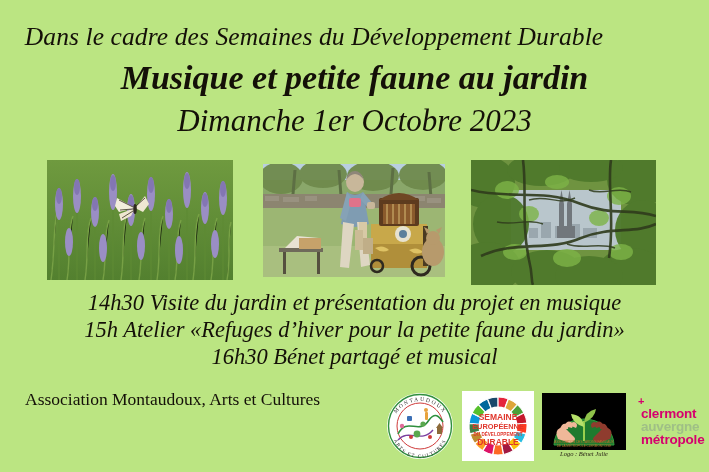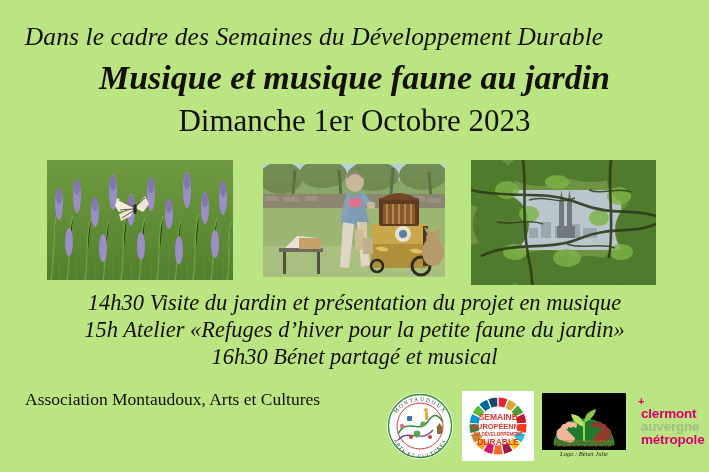--- a/index.html
+++ b/index.html
@@ -17,21 +17,21 @@
     position:absolute;left:0;top:22px;width:628px;text-align:center;
     font-style:italic;font-size:25.5px;letter-spacing:.1px;
     white-space:nowrap;
   }
   .title{
     position:absolute;left:0;top:59px;width:709px;text-align:center;
     font-style:italic;font-size:34px;font-weight:700;white-space:nowrap;
   }
   .subtitle{
     position:absolute;left:0;top:103px;width:709px;text-align:center;
-    font-size:31px;white-space:nowrap;
+    font-style:italic;font-size:31px;white-space:nowrap;
   }
 
   
   .photo{position:absolute;overflow:hidden;background:#6b8c4a;}
   #photo-1{left:47px;top:160px;width:186px;height:120px;}
   #photo-2{left:263px;top:164px;width:182px;height:113px;}
   #photo-3{left:471px;top:160px;width:185px;height:125px;}
   .photo svg{display:block;width:100%;height:100%;}
 
   
@@ -72,21 +72,21 @@
   #cl-clermont{top:11px;left:8px;color:#d6006e;}
   #cl-auvergne{top:24px;left:8px;color:#9fbf86;}
   #cl-metropole{top:37px;left:8px;color:#d6006e;}
 </style>
 </head>
 <body style="background: rgb(187, 229, 130); color: rgb(20, 16, 8);">
 
 <div class="poster">
 
   <div class="kicker">Dans le cadre des Semaines du Développement Durable</div>
-  <div class="title">Musique et musique faune au jardin</div>
+  <div class="title">Musique et petite faune au jardin</div>
   <div class="subtitle">Dimanche 1er Octobre 2023</div>
 
   <div class="photo" id="photo-1">
     <svg viewBox="0 0 186 120" preserveAspectRatio="none" aria-hidden="true">
       <defs>
         <linearGradient id="gfield" x1="0" y1="0" x2="0" y2="1">
           <stop offset="0" stop-color="#6f9a3f"></stop>
             <stop offset="1" stop-color="#53802f"></stop>
         </linearGradient>
       </defs>

